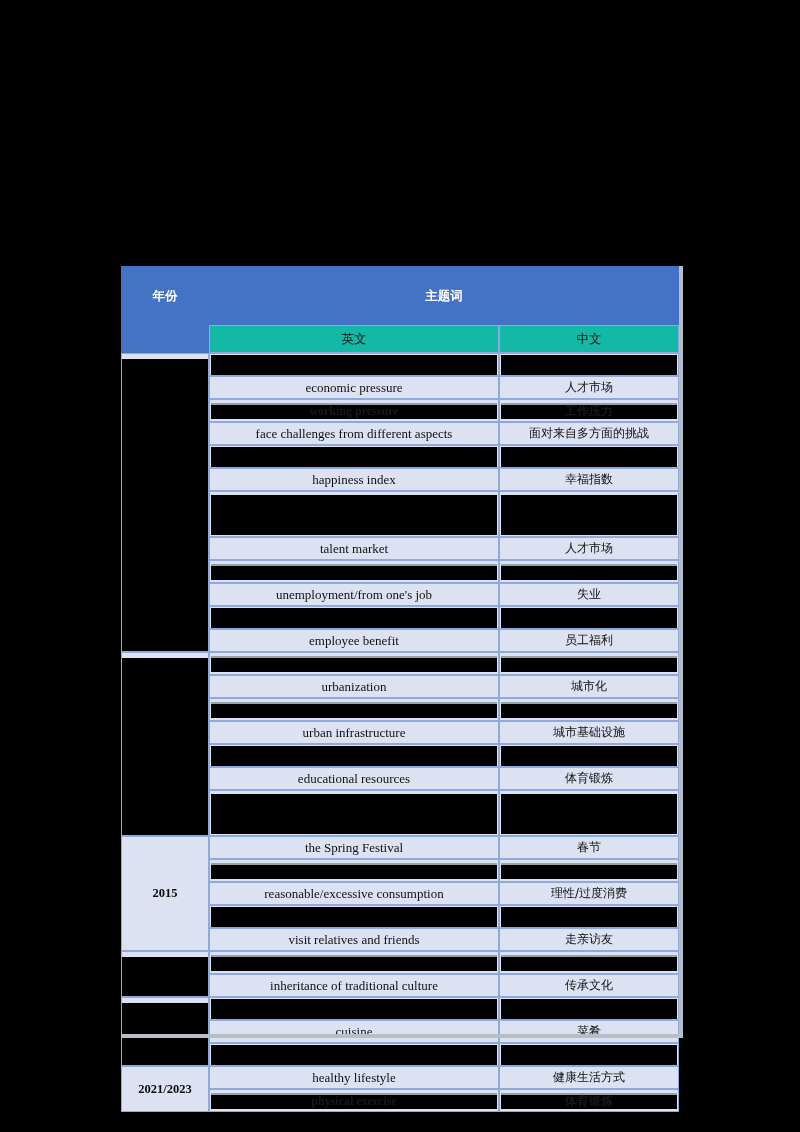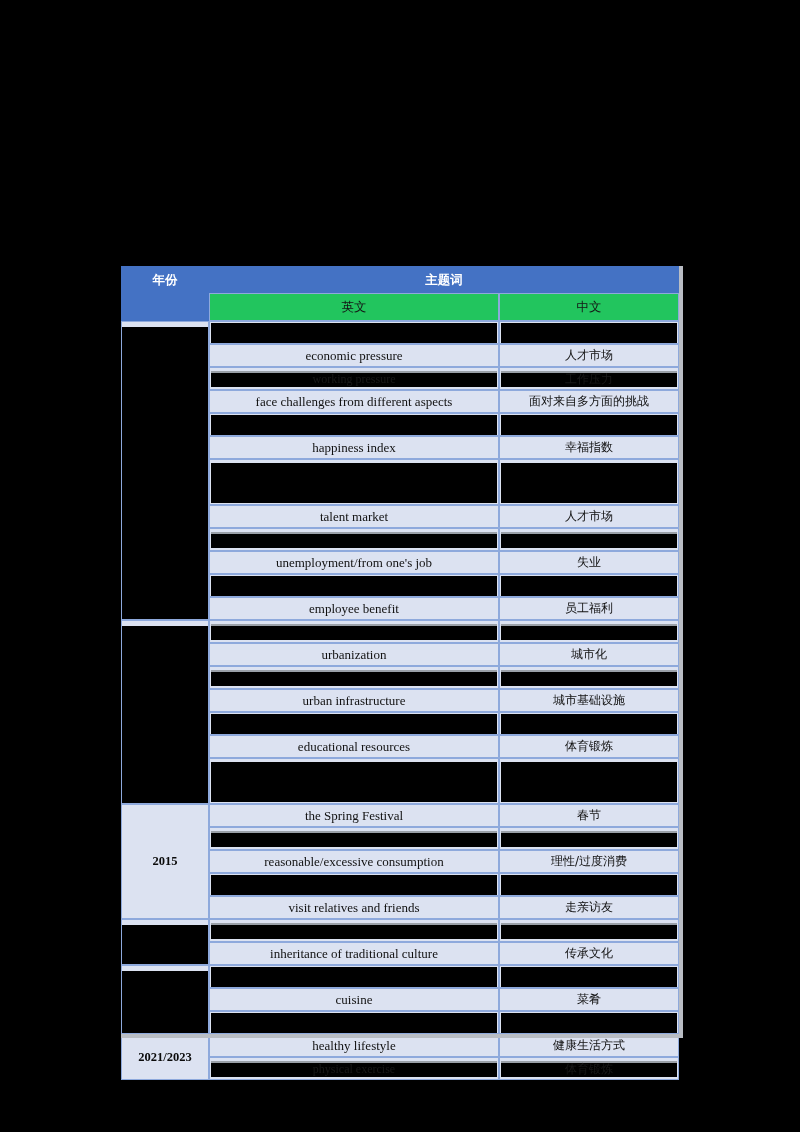--- a/index.html
+++ b/index.html
@@ -51,30 +51,30 @@
 
   
   tr.hdr-top > th {
     background: #4472c4;
     color: #ffffff;
     font-family: "DejaVu Sans", "Liberation Sans", sans-serif;
     font-weight: bold;
     font-size: 12.5px;
     height: 27px;
     line-height: 27px;
-    padding: 0;
+    padding: 16px;
     text-align: center;
     border: none;
   }
   th.year-head {
     vertical-align: top;
   }
 
   tr.hdr-sub > th {
-    background: #22c55e;
+    background: #14b8a6;
     color: #151515;
     font-family: "DejaVu Sans", "Liberation Sans", sans-serif;
     font-weight: normal;
     font-size: 12.5px;
     height: 26px;
     line-height: 26px;
     padding: 0;
     text-align: center;
     border: 1px solid #8ea9dc;
   }
@@ -110,20 +110,21 @@
     font-family: "Liberation Serif", "DejaVu Serif", serif;
     font-weight: bold;
     font-size: 12.5px;
     color: #0b0b0b;
     padding: 7px;
   }
 
   
   .redact {
     position: relative;
+    font-weight: bold;
   }
   .redact > .bar {
     position: absolute;
     left: 1px;
     right: 1px;
     top: 3px;
     bottom: 1px;
     background: #000000;
     pointer-events: none;
   }

